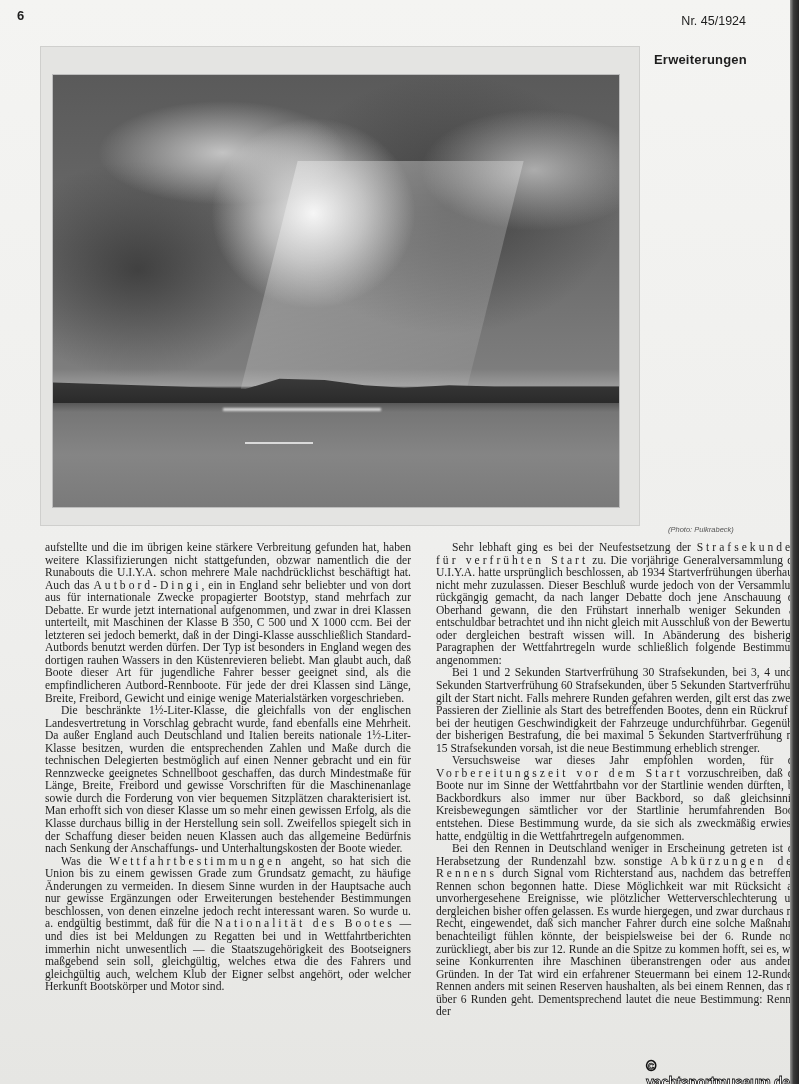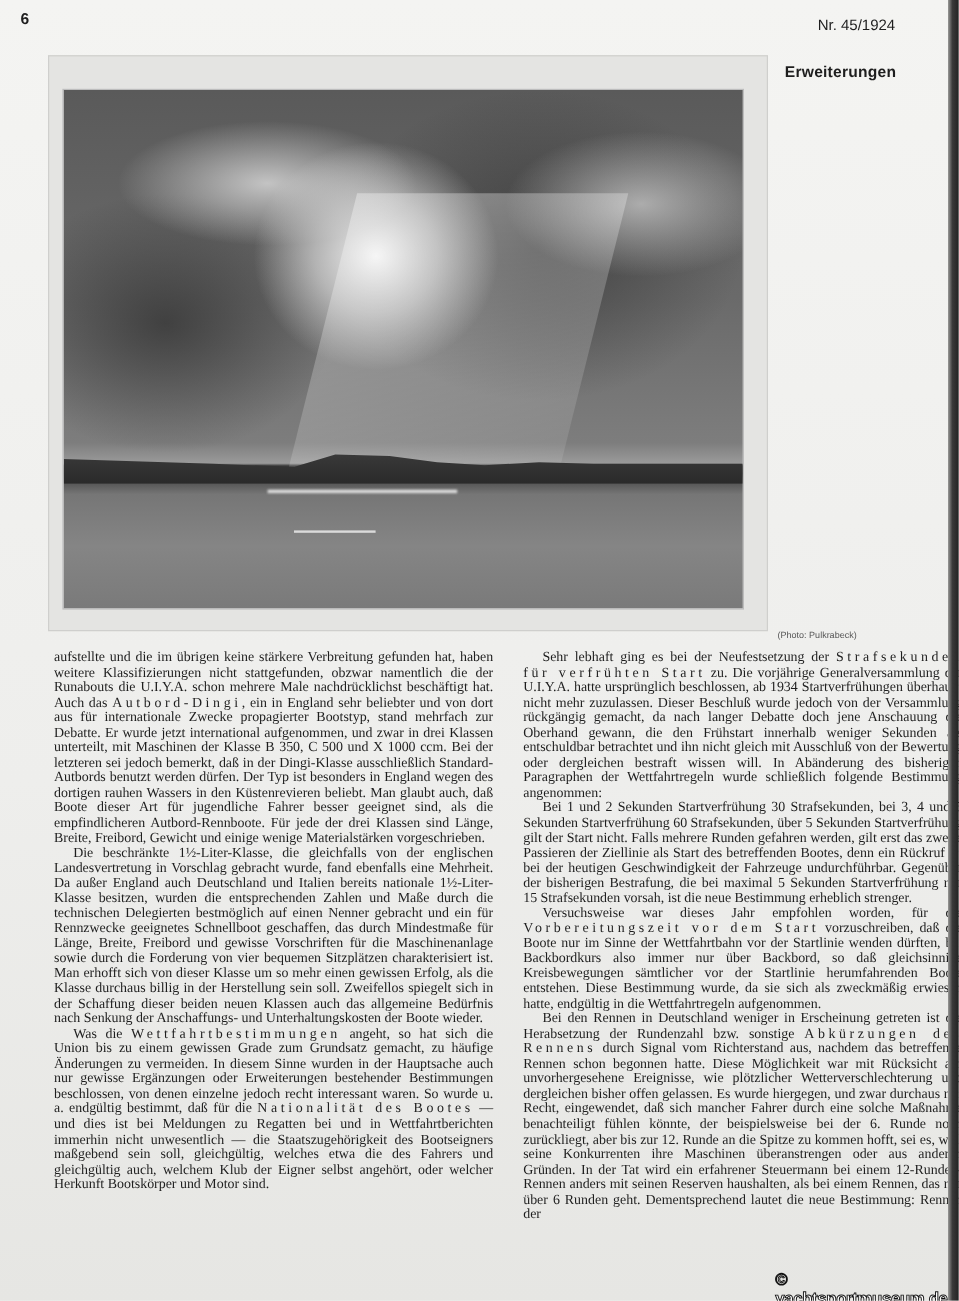--- a/index.html
+++ b/index.html
@@ -56,22 +56,23 @@
   }
   .photo .glint2 {
     position: absolute; left: 34%; top: 85%; width: 12%; height: 2px;
     background: rgba(240,240,240,0.8);
   }
   .side-title {
     position: absolute; left: 654px; top: 52px; font-size: 13px; font-weight: bold;
     font-family: "Liberation Sans", "DejaVu Sans", sans-serif; letter-spacing: 0.2px;
   }
   .credit {
-    position: absolute; left: 648px; top: 525px; font-size: 7.5px; color: #555;
+    position: absolute; left: 668px; top: 525px; font-size: 7.5px; color: #555;
     font-family: "Liberation Sans", "DejaVu Sans", sans-serif;
+    font-style: italic;
   }
   .column {
     position: absolute; top: 542px; font-size: 11.6px; line-height: 12.55px;
     text-align: justify;
   }
   .col-left { left: 45px; width: 366px; }
   .col-right { left: 416px; width: 366px; margin-left: 20px; }
   .column p { margin: 0; text-indent: 16px; }
   .column p.first { text-indent: 0; }
   .spaced { letter-spacing: 3px; }

